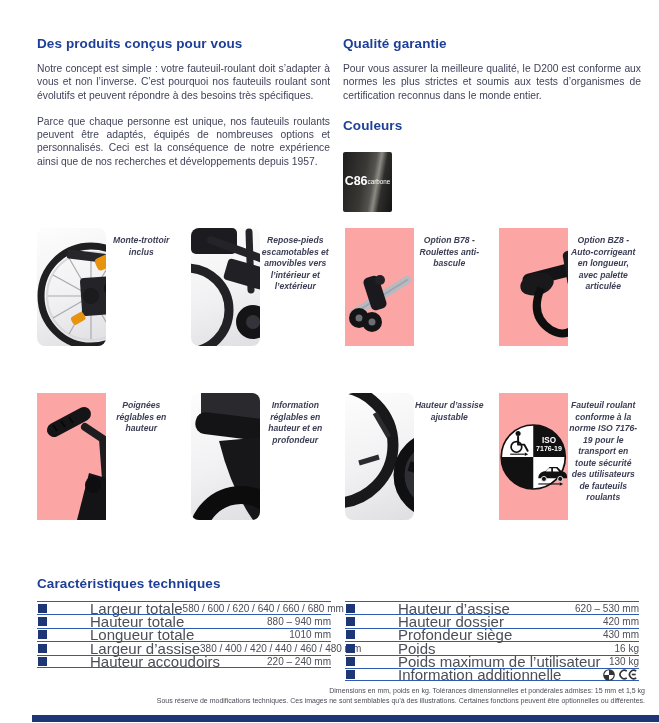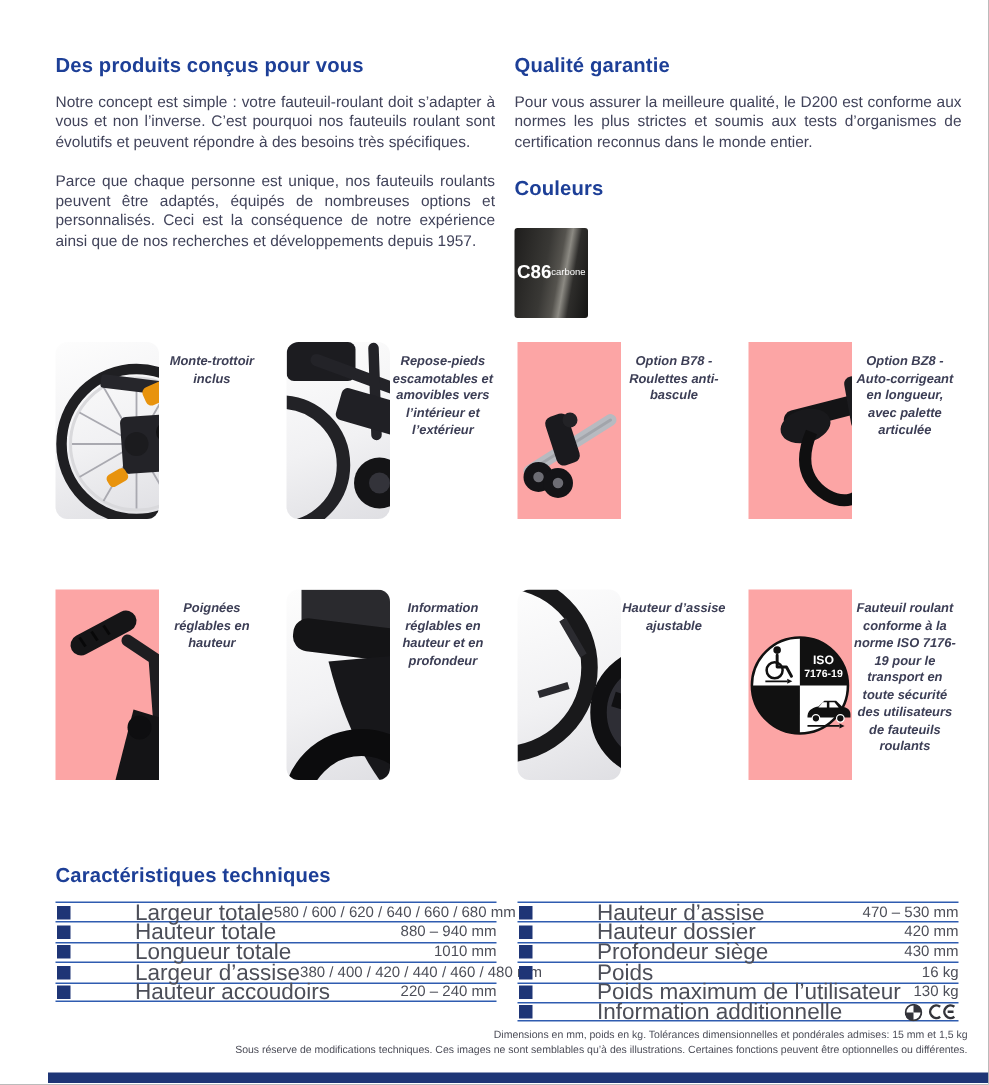--- a/index.html
+++ b/index.html
@@ -272,21 +272,21 @@
       <span class="bullet"></span>
       <span class="tlabel">Hauteur accoudoirs</span>
       <span class="tvalue">220 – 240 mm</span>
     </div>
   </div>
 
   <div class="spec-table" id="spec-right">
     <div class="trow">
       <span class="bullet"></span>
       <span class="tlabel">Hauteur d’assise</span>
-      <span class="tvalue">470 – 530 mm</span>
+      <span class="tvalue">620 – 530 mm</span>
     </div>
     <div class="trow">
       <span class="bullet"></span>
       <span class="tlabel">Hauteur dossier</span>
       <span class="tvalue">420 mm</span>
     </div>
     <div class="trow">
       <span class="bullet"></span>
       <span class="tlabel">Profondeur siège</span>
       <span class="tvalue">430 mm</span>

